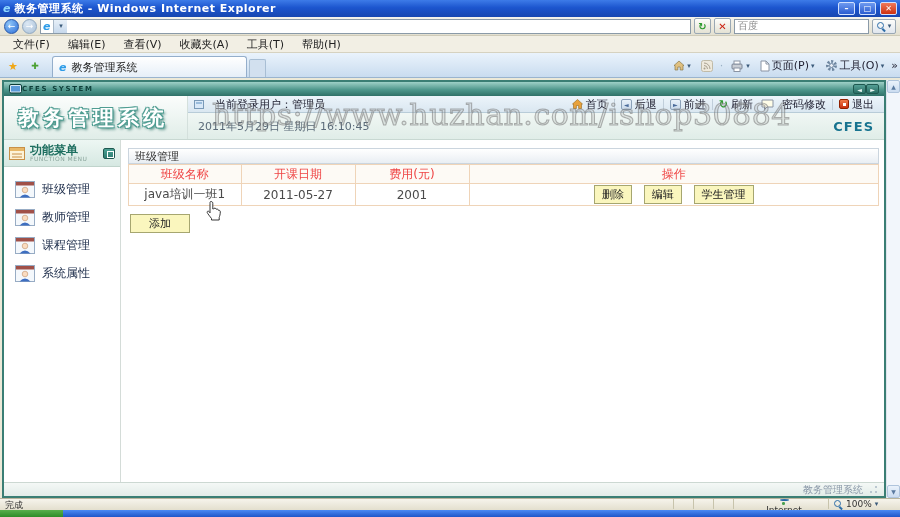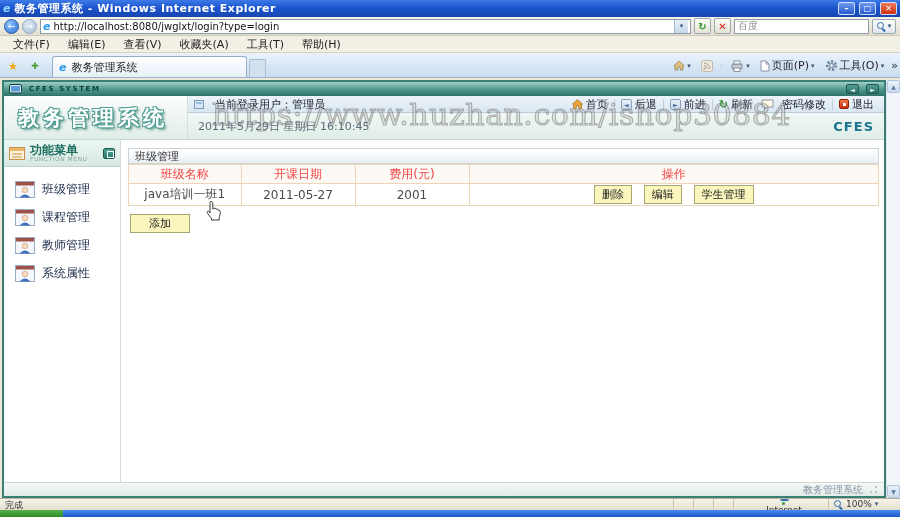--- a/index.html
+++ b/index.html
@@ -66,21 +66,21 @@
   .tabtools { flex:1; display:flex; align-items:center; justify-content:flex-end; gap:4px;
     font-size:11px; color:#223; padding-bottom:3px; }
   .tbtn { display:flex; align-items:center; gap:2px; padding:1px 3px; }
   .dd { font-size:7px; color:#3A5A7A; }
   .tsep { color:#9AB0C4; }
 
   
   .viewport { display:flex; height:420px; padding:2px 0 0 2px; }
   .page { flex:1; border:2px solid #3A7E74; background:#fff; display:flex; flex-direction:column; }
 
-  .sysbar { height:14px; display:flex; align-items:center; gap:7px; padding:0 5px;
+  .sysbar { height:14px; display:flex; align-items:center; gap:0; padding:0 5px;
     background:linear-gradient(180deg,#9ED0C7 0%,#4E978C 55%,#2F7168 100%); }
   .sysbar .syslabel { flex:1; font-size:7px; font-weight:bold; letter-spacing:1.6px; color:#0E3F3A; }
   .scrollarrow { width:13px; height:10px; background:linear-gradient(180deg,#55A096,#2A6E64);
     border:1px solid #1E5850; border-radius:2px; color:#E8F6F2; font-size:6px;
     display:flex; align-items:center; justify-content:center; }
 
   .pageheader { height:44px; display:flex; background:linear-gradient(180deg,#FBFDFC,#E0EDE8);
     border-bottom:1px solid #C8D8D2; }
   .logo { width:183px; display:flex; align-items:center; padding-left:14px; font-size:21px; font-weight:bold;
     letter-spacing:4px; color:#fff;
@@ -178,21 +178,20 @@
     <span class="winbtn">–</span>
     <span class="winbtn">□</span>
     <span class="winbtn close">✕</span>
   </div>
 
   <div class="addressrow">
     <span class="circbtn">←</span>
     <span class="circbtn disabled">→</span>
     <div class="addrfield">
       <span class="ie-e" style="color:#2E9CE8">e</span>
-      <span class="url">http://localhost:8080/jwglxt/login?type=login</span>
       <span class="ddbox">▾</span>
     </div>
     <span class="sqbtn refresh">↻</span>
     <span class="sqbtn stop">✕</span>
     <div class="searchbox">
       <span class="ph">百度</span>
     </div>
     <div class="magwrap">
       <span class="mag"></span>
       <span class="dd">▾</span>
@@ -348,30 +347,30 @@
                 </svg>
               <span>班级管理</span>
             </div>
             <div class="side-item">
               <svg width="20" height="17">
                   <rect x="0.5" y="0.5" width="19" height="16" fill="#F4F8FC" stroke="#98ACC4"></rect>
                   <rect x="1" y="1" width="18" height="3.5" fill="#A05048"></rect>
                   <circle cx="10" cy="9" r="2.8" fill="#FBDCC0" stroke="#C09068" stroke-width="0.6"></circle>
                   <path d="M4.5 16.5 Q10 10.5 15.5 16.5 Z" fill="#3E6EC0"></path>
                 </svg>
-              <span>课程管理</span>
+              <span>教师管理</span>
             </div>
             <div class="side-item">
               <svg width="20" height="17">
                   <rect x="0.5" y="0.5" width="19" height="16" fill="#F4F8FC" stroke="#98ACC4"></rect>
                   <rect x="1" y="1" width="18" height="3.5" fill="#A05048"></rect>
                   <circle cx="10" cy="9" r="2.8" fill="#FBDCC0" stroke="#C09068" stroke-width="0.6"></circle>
                   <path d="M4.5 16.5 Q10 10.5 15.5 16.5 Z" fill="#3E6EC0"></path>
                 </svg>
-              <span>教师管理</span>
+              <span>课程管理</span>
             </div>
             <div class="side-item">
               <svg width="20" height="17">
                   <rect x="0.5" y="0.5" width="19" height="16" fill="#F4F8FC" stroke="#98ACC4"></rect>
                   <rect x="1" y="1" width="18" height="3.5" fill="#A05048"></rect>
                   <circle cx="10" cy="9" r="2.8" fill="#FBDCC0" stroke="#C09068" stroke-width="0.6"></circle>
                   <path d="M4.5 16.5 Q10 10.5 15.5 16.5 Z" fill="#3E6EC0"></path>
                 </svg>
               <span>系统属性</span>
             </div>

